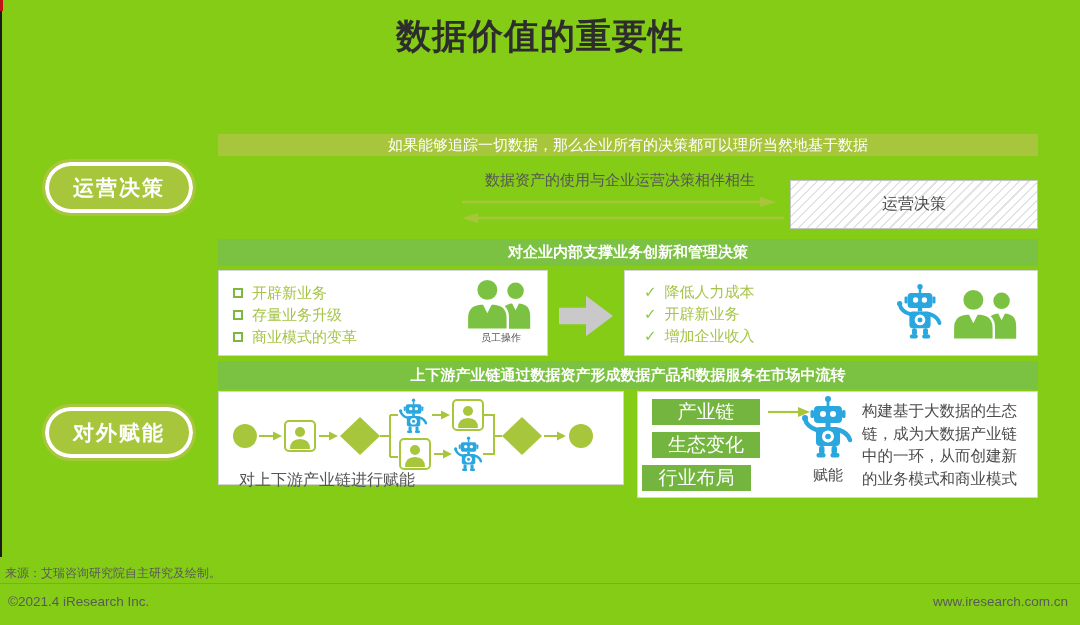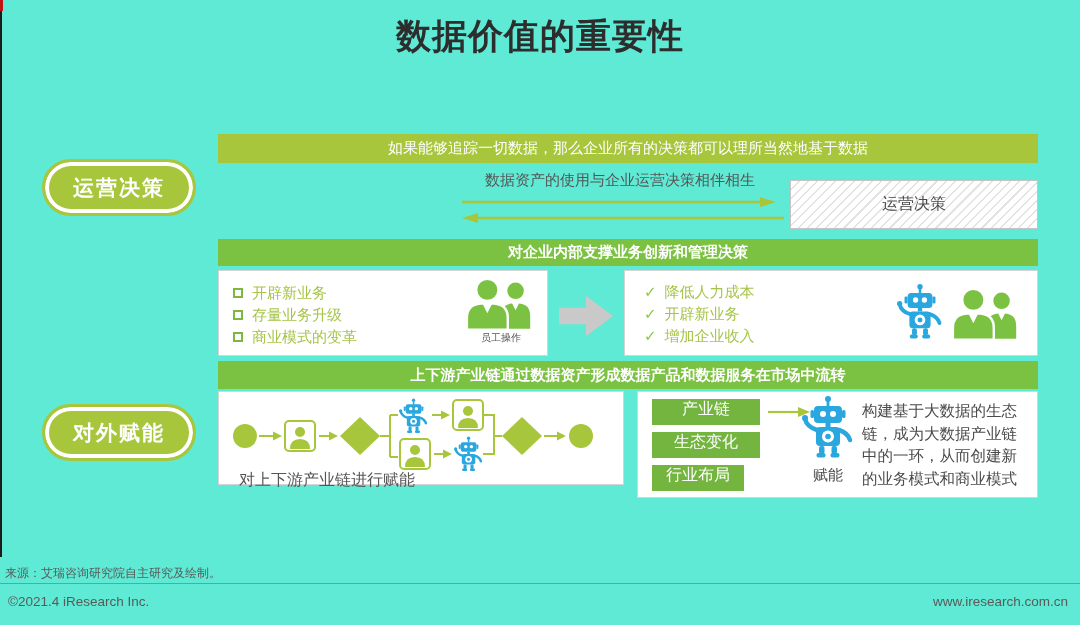--- a/index.html
+++ b/index.html
@@ -1,17 +1,17 @@
 <!DOCTYPE html>
 <html><head>
 <meta charset="utf-8">
 <style>
   * { margin:0; padding:0; box-sizing:border-box; }
   html,body { background:#fff; }
-  .canvas { position:relative; width:1080px; height:625px; background:#5eead4; overflow:hidden;
+  .canvas { position:relative; width:1080px; height:625px; background:#84cc16; overflow:hidden;
             font-family:"Liberation Sans","DejaVu Sans",sans-serif; }
   .abs { position:absolute; }
 
   .page-title { top:13px; left:0; width:100%; text-align:center; font-size:35px; font-weight:bold;
                 color:#2d2d2d; letter-spacing:1px; }
 
   .pill { left:42px; width:154px; height:57px; background:#a8c63c; border:3px solid #a8c63c;
           border-radius:30px; box-shadow:inset 0 0 0 4px #fff; display:flex; align-items:center;
           justify-content:center; color:#fff; font-size:21px; font-weight:bold; letter-spacing:2px; }
 
@@ -31,21 +31,21 @@
   .ck-square { display:inline-block; width:10px; height:10px; border:2px solid #7cb83e;
                margin-right:9px; flex:none; }
   .tick { color:#8cc63f; font-size:15px; font-weight:bold; margin-right:8px; flex:none; }
 
   .darktxt { color:#4a4a4a; }
   .captxt  { color:#565656; }
 
   .block-arrow { background:#c9c9c9;
                  clip-path:polygon(0 33%,50% 33%,50% 8%,100% 50%,50% 92%,50% 67%,0 67%); }
 
-  .btn-green { background:#74b540; color:#fff; font-size:16px; display:flex; align-items:flex-start;
+  .btn-green { background:#74b540; color:#fff; font-size:19px; display:flex; align-items:flex-start;
                justify-content:center; }
 
   .footer-src  { font-size:12px; color:#5a5a5a; }
   .footer-line { background:#8f8f8f; }
   .footer-txt  { font-size:13.5px; color:#5a5a5a; }
 
   .edge-line { background:#1b1b1b; }
   .edge-red  { background:#c01414; }
 </style>
 </head>
@@ -96,21 +96,21 @@
 
   <div class="abs page-title">数据价值的重要性</div>
 
   <div class="abs pill" style="top:159px">
     <span>运营决策</span>
   </div>
   <div class="abs pill" style="top:404px">
     <span>对外赋能</span>
   </div>
 
-  <div class="abs banner lime" style="top:134px;height:29px">
+  <div class="abs banner lime" style="top:134px;height:22px">
     <span>如果能够追踪一切数据，那么企业所有的决策都可以理所当然地基于数据</span>
   </div>
 
 
   <div class="abs rel-text" style="left:455px;top:171px;width:330px">数据资产的使用与企业运营决策相伴相生</div>
 
   <svg class="abs" style="left:458px;top:194px" width="330" height="32" viewBox="0 0 330 32">
     <line x1="4" y1="8" x2="302" y2="8" stroke="#a8c63c" stroke-width="2.5"></line>
     <polygon points="302,3 302,13 318,8" fill="#a8c63c"></polygon>
     <line x1="20" y1="24" x2="326" y2="24" stroke="#a8c63c" stroke-width="2.5"></line>
@@ -215,21 +215,21 @@
     <div class="abs captxt" style="left:20px;top:78px;font-size:16px">对上下游产业链进行赋能</div>
   </div>
 
   <div class="abs wbox" style="left:637px;top:391px;width:401px;height:107px">
     <div class="abs btn-green" style="left:14px;top:7px;width:108px;height:26px">
       <span>产业链</span>
     </div>
     <div class="abs btn-green" style="left:14px;top:40px;width:108px;height:26px">
       <span>生态变化</span>
     </div>
-    <div class="abs btn-green" style="left:14px;top:73px;width:92px;height:26px">
+    <div class="abs btn-green" style="left:4px;top:73px;width:109px;height:26px">
       <span>行业布局</span>
     </div>
     <svg class="abs" style="left:128px;top:10px" width="46" height="20" viewBox="0 0 46 20">
       <line x1="2" y1="10" x2="32" y2="10" stroke="#a8c63c" stroke-width="2.2"></line>
       <polygon points="32,5 32,15 44,10" fill="#a8c63c"></polygon>
     </svg>
     <svg class="abs" style="left:164px;top:3px;color:#2aa7df" width="52" height="64" viewBox="0 0 52 64">
         <use href="#robot-glyph"></use>
       </svg>
     <div class="abs darktxt" style="left:158px;top:74px;width:64px;text-align:center;font-size:15px">赋能</div>

